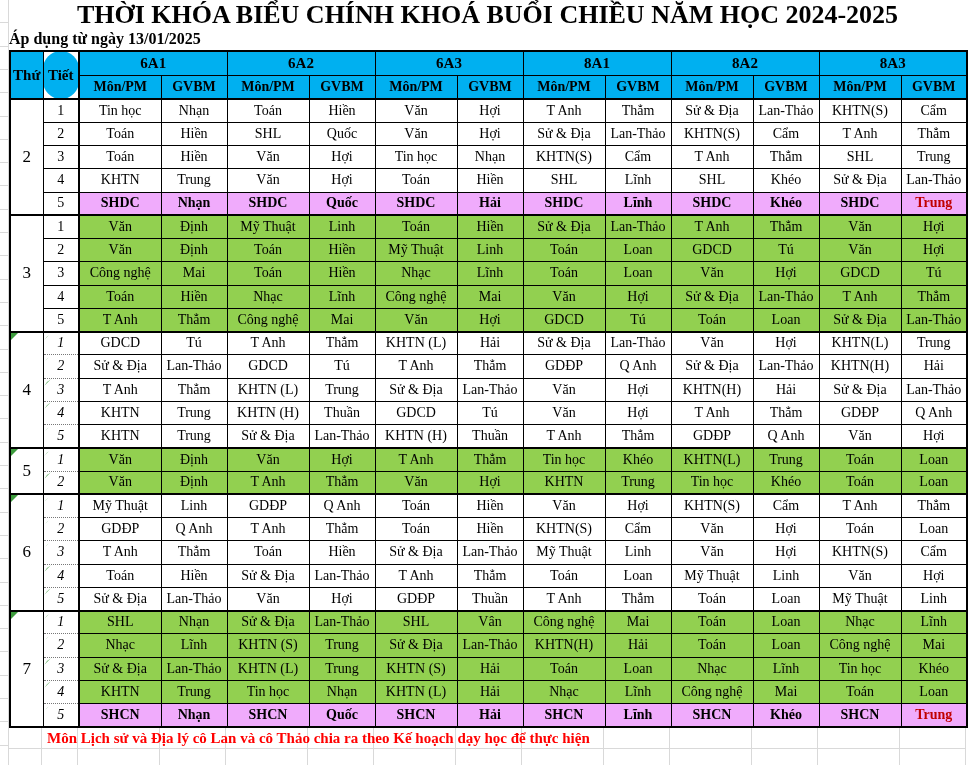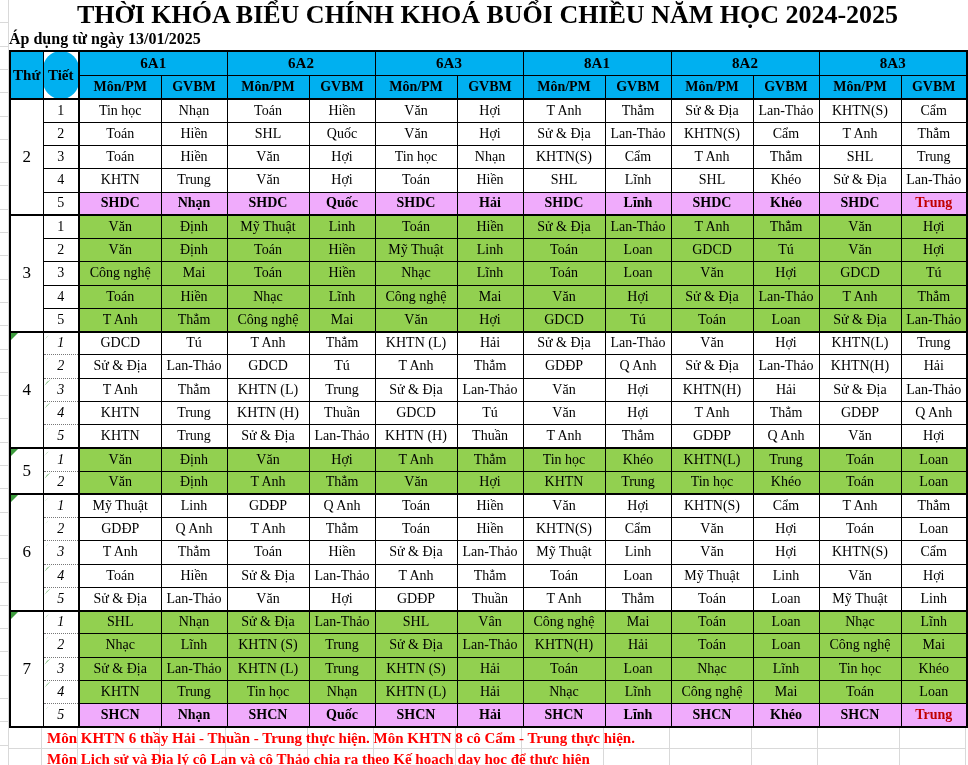--- a/index.html
+++ b/index.html
@@ -512,16 +512,15 @@
         <div class="vline" style="left: 446px;"></div>
         <div class="vline" style="left: 512px;"></div>
         <div class="vline" style="left: 594px;"></div>
         <div class="vline" style="left: 660px;"></div>
         <div class="vline" style="left: 742px;"></div>
         <div class="vline" style="left: 808px;"></div>
         <div class="vline" style="left: 890px;"></div>
         <div class="vline" style="left: 956px;"></div>
         <div class="hline" style="top: 20px;"></div>
       </div>
-    <div class="note-line">Môn KHTN 6 thầy Hải - Thuần - Trung thực hiện. Môn KHTN 8 cô Cẩm - Trung thực hiện.</div>
     <div class="note-line">Môn Lịch sử và Địa lý cô Lan và cô Thảo chia ra theo Kế hoạch dạy học để thực hiện</div>
   </div>
 </div>
 
 </body></html>

